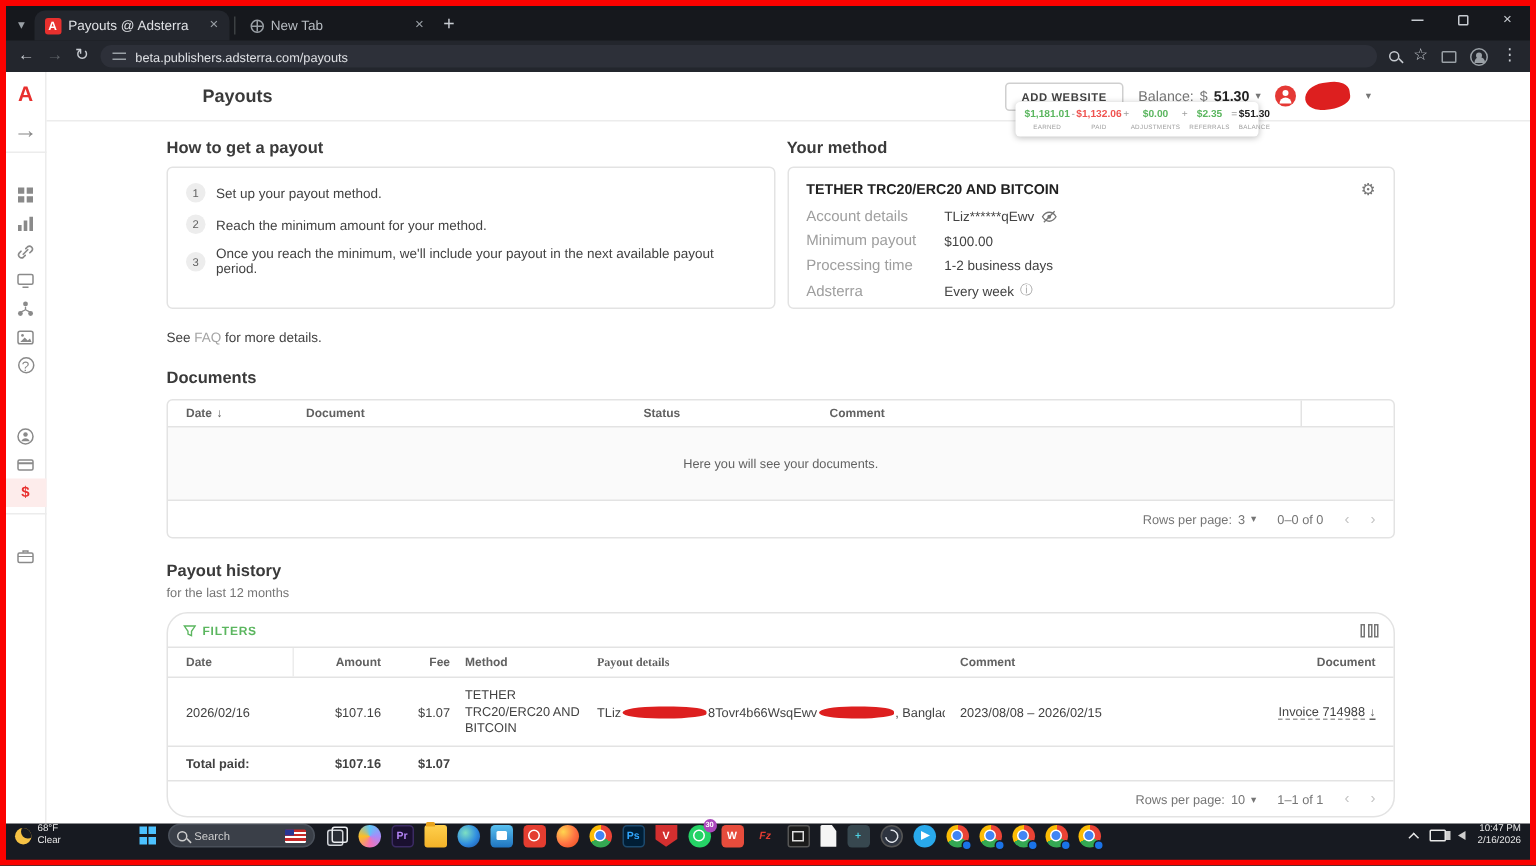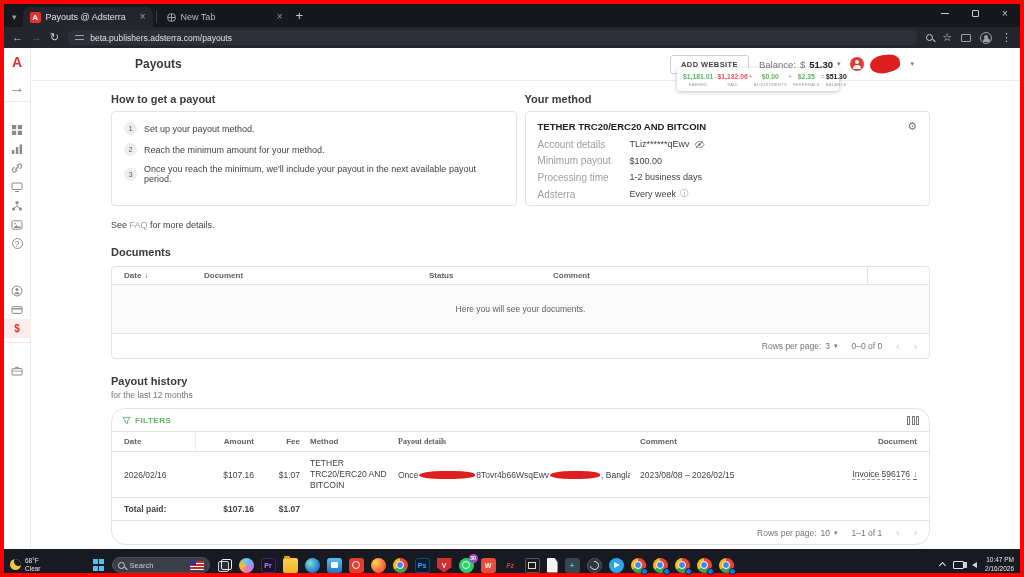--- a/index.html
+++ b/index.html
@@ -125,21 +125,21 @@
   .cell-doc { width:84px; text-align:right; white-space:nowrap; }
   .redact.d1 { width:56px; height:8px; vertical-align:middle; margin:0 1px; }
   .redact.d2 { width:50px; height:8px; vertical-align:middle; margin:0 1px; }
   .invoice-link { color:#424242; border-bottom:1px dashed #9e9e9e; }
   .dl-ic { display:inline-block; font-size:8px; color:#616161; border-bottom:1px solid #616161; line-height:1.1; margin-left:3px; }
   .total-row { font-weight:bold; }
   .total-row .cell-amount, .total-row .cell-fee { font-weight:bold; }
   .hist-foot { border-top:1px solid #e3e3e3; }
 
   
-  .taskbar { height:24px; background:#171a21; display:flex; align-items:flex-end; padding:0 6px; flex:0 0 auto; }
+  .taskbar { height:24px; background:#171a21; display:flex; align-items:flex-start; padding:0 6px; flex:0 0 auto; }
   .weather { display:flex; align-items:center; gap:4px; color:#e8e8e8; }
   .moon { width:11px; height:11px; border-radius:50%; background:#f6c244; position:relative; overflow:hidden; }
   .moon::after { content:""; position:absolute; width:9px; height:9px; border-radius:50%; background:#171a21; left:4px; top:-2px; }
   .weather-txt { font-size:6.5px; line-height:1.25; }
   .tb-center { display:flex; align-items:center; gap:7px; margin-left:52px; }
   .win-logo { width:12px; height:12px; display:grid; grid-template-columns:5px 5px; grid-gap:1px; }
   .win-logo span { background:#4cc2ff; width:5px; height:5px; }
   .search-pill { width:98px; height:16px; border-radius:8px; background:#3a3f48; border:1px solid #4a505a; display:flex; align-items:center; padding:0 5px; gap:5px; }
   .search-pill .mag { border-color:#cfcfcf; } .search-pill .mag::after { border-color:#cfcfcf; }
   .search-txt { color:#cfcfcf; font-size:7.5px; flex:1; }
@@ -462,24 +462,24 @@
             <span class="h-details">Payout details</span>
             <span class="h-comment">Comment</span>
             <span class="h-doc">Document</span>
           </div>
           <div class="hist-row">
             <span class="cell-date">2026/02/16</span>
             <span class="cell-amount">$107.16</span>
             <span class="cell-fee">$1.07</span>
             <span class="cell-method">TETHER TRC20/ERC20 AND BITCOIN</span>
             <span class="cell-details">
-              <span>Once</span><span class="redact d1"></span><span>8Tovr4b66WsqEwv</span><span class="redact d2"></span><span>, Bangladesh</span>
+              <span>TLiz</span><span class="redact d1"></span><span>8Tovr4b66WsqEwv</span><span class="redact d2"></span><span>, Bangladesh</span>
             </span>
             <span class="cell-comment">2023/08/08 – 2026/02/15</span>
-            <span class="cell-doc"><span class="invoice-link">Invoice 596176</span><span class="dl-ic">↓</span></span>
+            <span class="cell-doc"><span class="invoice-link">Invoice 714988</span><span class="dl-ic">↓</span></span>
           </div>
           <div class="hist-row total-row">
             <span class="cell-date">Total paid:</span>
             <span class="cell-amount">$107.16</span>
             <span class="cell-fee">$1.07</span>
             <span class="cell-method"></span>
               <span class="cell-details"></span>
               <span class="cell-comment"></span>
               <span class="cell-doc"></span>
           </div>

